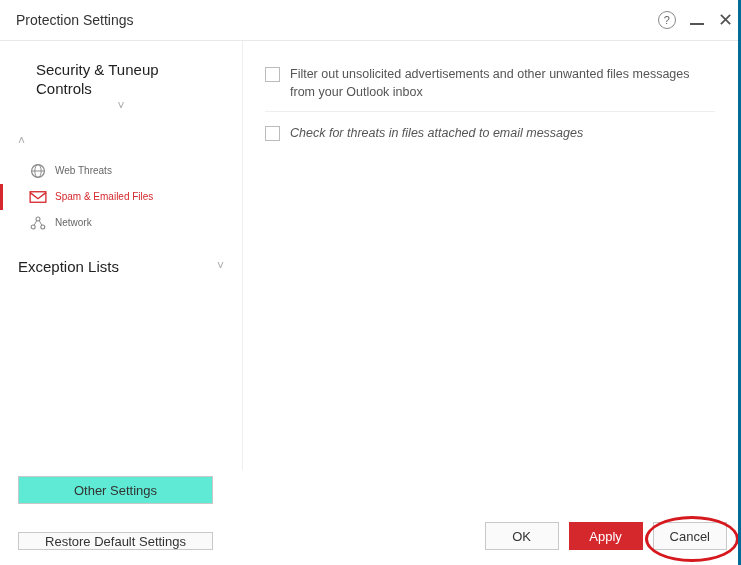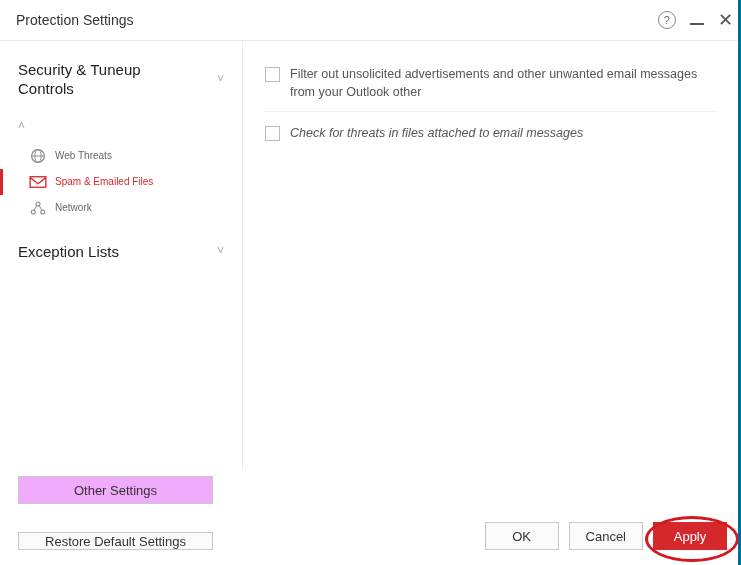--- a/index.html
+++ b/index.html
@@ -62,21 +62,21 @@
     align-items:center;
     padding: 6px 18px 6px 18px;
     font-size: 15px;
     color:#222;
     cursor:pointer;
   }
   .section-header .chev {
     color:#aaa;
     font-size:12px;
   }
-  .section-header.two-line { line-height:1.25; }
+  .section-header.two-line { line-height:1.25;flex-direction:column; }
   .nav-sub {
     margin: 4px 0 10px 0;
   }
   .nav-item {
     display:flex;
     align-items:center;
     gap:8px;
     padding: 5px 12px 5px 26px;
     font-size: 10px;
     color:#666;
@@ -122,21 +122,21 @@
     padding:0 12px 12px 16px;
     background:#fff;
   }
   .other-settings-btn {
     position:absolute;
     left:18px;
     top:6px;
     width:195px;
     height:28px;
     border:1px solid #c8c8c8;
-    background:#f0abfc;
+    background:#5eead4;
     display:flex; align-items:center; justify-content:center;
     font-size:13px; color:#333;
     cursor:pointer;
   }
   .restore-btn {
     position:absolute;
     left:18px;
     bottom:15px;
     width:195px;
     height:18px;
@@ -247,43 +247,43 @@
     <div class="section-header" style="margin-top:16px;">
       <span>Exception Lists</span>
       <span class="chev">˅</span>
     </div>
 
   </div>
 
   <div class="content">
     <div class="setting-row">
       <div class="chk"></div>
-      <div class="setting-text">Filter out unsolicited advertisements and other unwanted email messages from your Outlook other</div>
+      <div class="setting-text">Filter out unsolicited advertisements and other unwanted files messages from your Outlook inbox</div>
     </div>
     <div class="setting-row">
       <div class="chk"></div>
       <div class="setting-text">Check for threats in files attached to email messages</div>
     </div>
   </div>
 </div>
 
 <div class="bottom-bar">
   <div class="other-settings-btn">
     <span>Other Settings</span>
   </div>
   <div class="restore-btn">
     <span>Restore Default Settings</span>
   </div>
   <div class="action-row">
     <div class="btn">
       <span>OK</span>
     </div>
+    <div class="btn apply">
+      <span>Apply</span>
+    </div>
     <div class="btn">
       <span>Cancel</span>
     </div>
-    <div class="btn apply">
-      <span>Apply</span>
-    </div>
   </div>
   <div class="circle-annot"></div>
 </div>
 
 <div class="right-edge"></div>
 
 </body></html>

